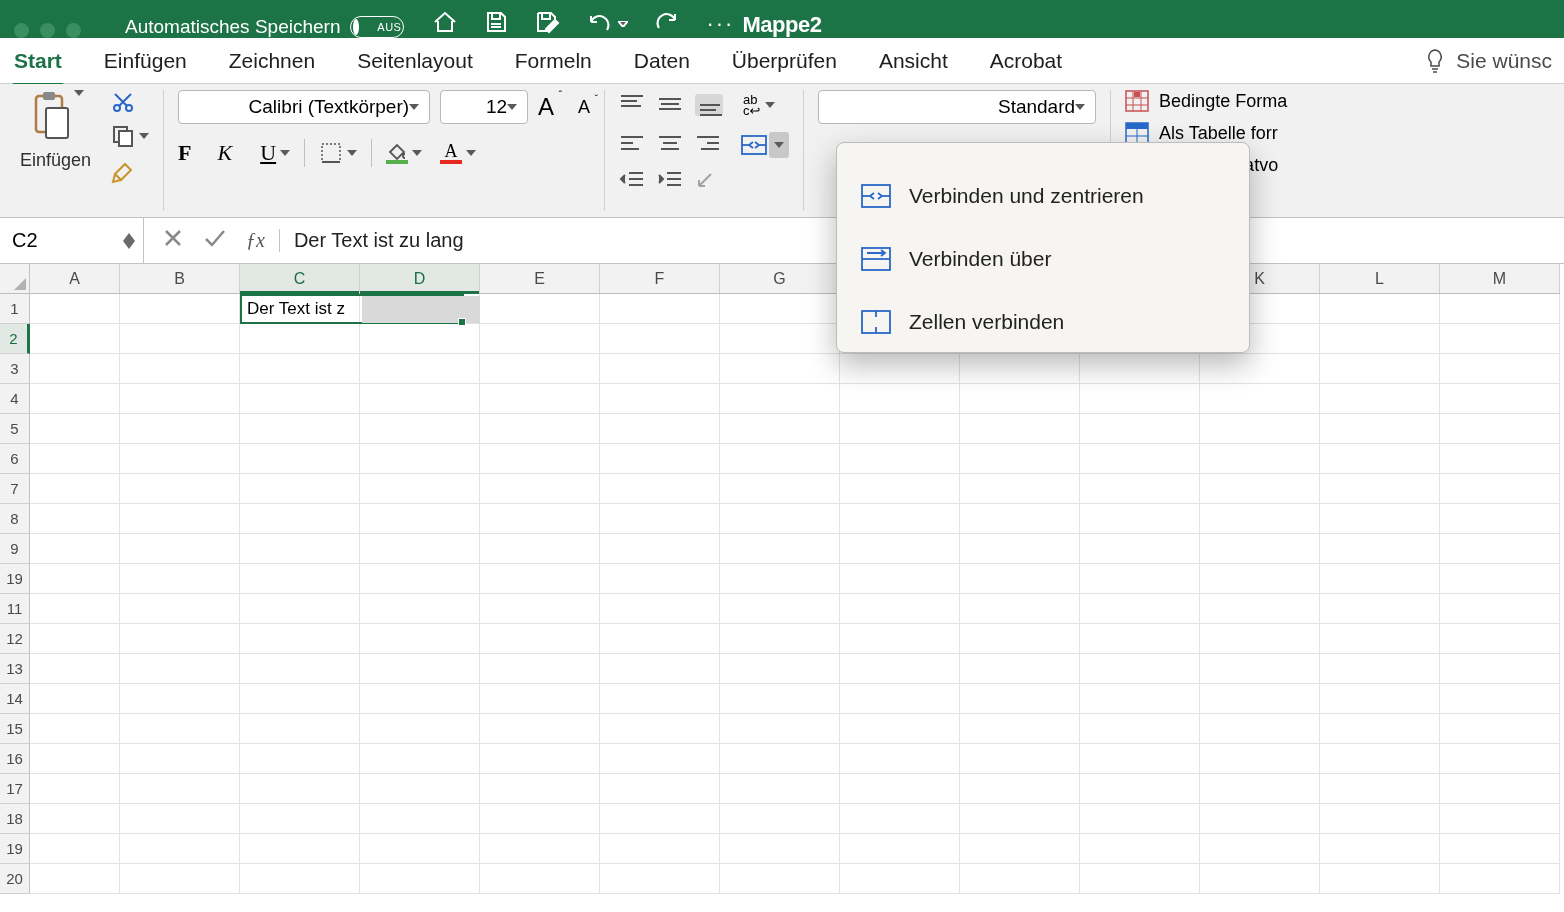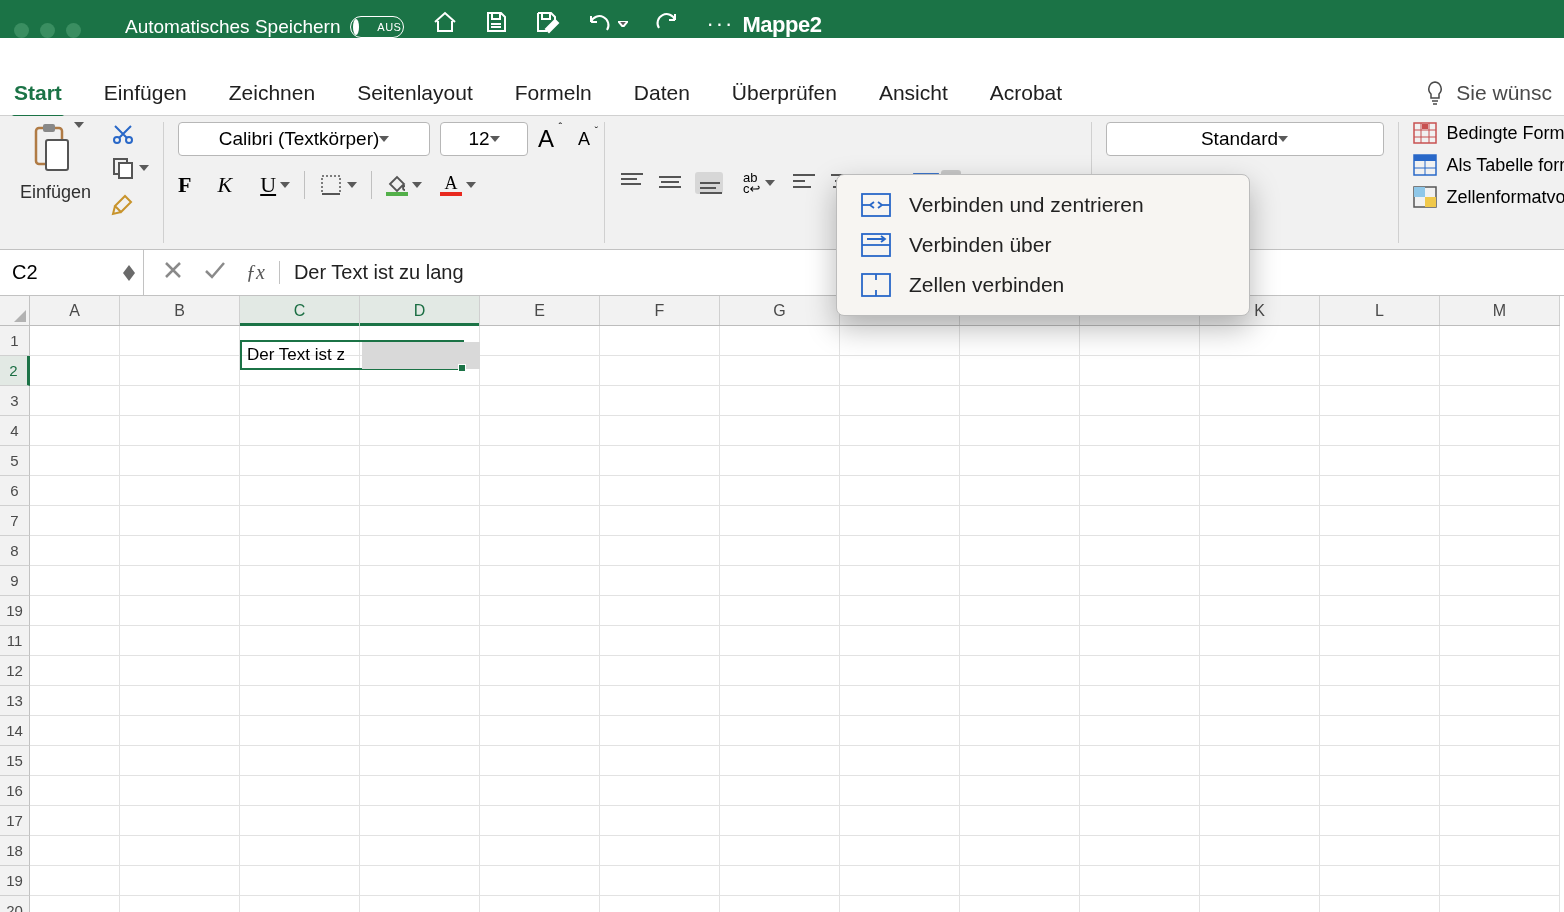--- a/index.html
+++ b/index.html
@@ -23,21 +23,21 @@
   .title-icons svg, .title-icons .ellips { stroke: #fff; fill: none; stroke-width: 2; }
   .undo-split { display:flex; align-items:center; gap:6px; }
   .title-center {
     position: absolute; left: 50%; transform: translateX(-50%);
     font-size: 22px; font-weight: 800; letter-spacing: -0.5px;
   }
 
   
   .ribbon-tabs {
     height: 46px; background: #fff; border-bottom: 1px solid #d0d0d0;
-    display: flex; align-items: center; gap: 38px; padding: 0 12px; font-size: 21px; margin-top: 32px;
+    display: flex; align-items: center; gap: 38px; padding: 0 12px; font-size: 21px;
   }
   .ribbon-tab { color: #202020; cursor: pointer; padding: 6px 2px; }
   .ribbon-tab.active { color: #1b7346; font-weight: 800; position: relative; }
   .ribbon-tab.active::after {
     content:""; position:absolute; left:0; right:0; bottom:-8px; height:4px; background:#1b7346; border-radius:2px;
   }
   .tellme { margin-left: auto; display: flex; align-items: center; gap: 10px; color:#4a4a4a; white-space:nowrap; }
   .tellme svg { stroke:#4a4a4a; fill:none; stroke-width:1.5; }
 
   
@@ -51,31 +51,31 @@
   
   .clip-col1 { display:flex; flex-direction:column; align-items:center; gap:6px; }
   .clip-paste { display:flex; align-items:flex-start; gap:4px; }
   .clip-label { font-size:18px; color:#303030; margin-top:2px; }
   .clip-col2 { display:flex; flex-direction:column; gap:10px; margin-left:20px; }
   .small-btn { display:flex; align-items:center; gap:4px; }
 
   
   .font-col { display:flex; flex-direction:column; gap:12px; }
   .row { display:flex; align-items:center; gap:10px; }
-  .select { background:#fff; border:1px solid #b7b7b7; border-radius:4px; height:34px; display:flex; align-items:center; justify-content:center; padding:0 10px; font-size:19px; }
+  .select { background:#fff; border:1px solid #b7b7b7; border-radius:4px; height:34px; display:flex; align-items:center; justify-content:flex-end; padding:0 10px; font-size:19px; }
   .btn-bold { font-weight:800; font-size:22px; font-family:"Times New Roman",serif; }
   .btn-italic { font-style:italic; font-size:22px; font-family:"Times New Roman",serif; }
   .btn-underline { text-decoration:underline; font-size:22px; font-family:"Times New Roman",serif; }
   .icon-btn { display:flex; align-items:center; gap:4px; padding:4px; }
   .divider-v { width:1px; height:28px; background:#c0c0c0; }
   .fontcolor-wrap { display:flex; flex-direction:column; align-items:center; }
   .color-bar { width:22px; height:4px; }
 
   
-  .align-col { display:flex; flex-direction:row; gap:12px; }
+  .align-col { display:flex; flex-direction:column; gap:12px; }
   .align-row { display:flex; gap:10px; align-items:center; }
   .align-btn { width:28px; height:22px; }
   .align-btn.active { background:#d7d7d7; border-radius:3px; padding:3px; }
 
   
   .number-col { display:flex; flex-direction:column; gap:12px; }
 
   
   .styles-col { display:flex; flex-direction:column; gap:10px; font-size:18px; }
   .styles-row { display:flex; align-items:center; gap:10px; white-space:nowrap; }
@@ -84,21 +84,21 @@
   .merge-split { display:flex; align-items:center; }
   .merge-main-btn { width:30px; height:26px; display:flex; align-items:center; justify-content:center; border:1px solid transparent; border-radius:3px; }
   .merge-caret-btn { width:20px; height:26px; display:flex; align-items:center; justify-content:center; background:#c8c8c8; border-radius:3px; }
 
   
   .dropdown {
     position:absolute; top:58px; left:836px; width:414px;
     background:#f7f5f2; border:1px solid #bcbcbc; border-radius:8px;
     box-shadow: 0 12px 30px rgba(0,0,0,0.28); padding:10px 0; z-index:20;
   }
-  .menu-item { display:flex; align-items:flex-end; gap:18px; padding:8px 24px; font-size:21px; color:#222; }
+  .menu-item { display:flex; align-items:flex-end; gap:18px; padding:8px 24px; font-size:21px; color:#222;margin-top:23px; }
   .menu-icon { width:30px; height:24px; flex:none; }
 
   
   .formula-bar {
     height:46px; border-bottom:1px solid #c2c2c2; display:flex; align-items:center; font-size:20px;
   }
   .namebox {
     width:144px; height:100%; border-right:1px solid #c2c2c2; padding:0 8px 0 12px;
     display:flex; align-items:center; justify-content:space-between;
   }
@@ -122,21 +122,21 @@
   .rowhead { width:30px; height:30px; background:#f2f2f2; border-bottom:1px solid #d0d0d0; border-right:1px solid #c2c2c2; font-size:15px; color:#4a4a4a; display:flex; align-items:center; justify-content:center; }
   .rowhead.sel { background:#e2e9e4; color:#1b6e43; border-right:3px solid #1b7346; }
   .cells { position:absolute; top:30px; left:30px; }
   .cellrow { display:flex; height:30px; }
   .cell { width:120px; height:30px; border-right:1px solid #e2e2e2; border-bottom:1px solid #e2e2e2; font-size:17px; padding:2px 5px; overflow:hidden; }
   .cell.narrow { width:90px; }
   
 
   
   .sel-range {
-    position:absolute; top:44px; left:240px; 
+    position:absolute; top:30px; left:240px; 
     width:224px; height:30px;
     border:2.5px solid #1b7346; z-index:5; pointer-events:none;
   }
   .sel-range .fill { position:absolute; left:120px; top:0; width:118px; height:27px; background:#d9d9d9; }
   .sel-range .text { position:absolute; left:5px; top:3px; font-size:17px; color:#000; white-space:nowrap; }
   .sel-handle { position:absolute; right:-4px; bottom:-4px; width:8px; height:8px; background:#1b7346; border:1px solid #fff; } 
 
   svg.caret-down path { fill:#5a5a5a; }
 </style>
 </head>

